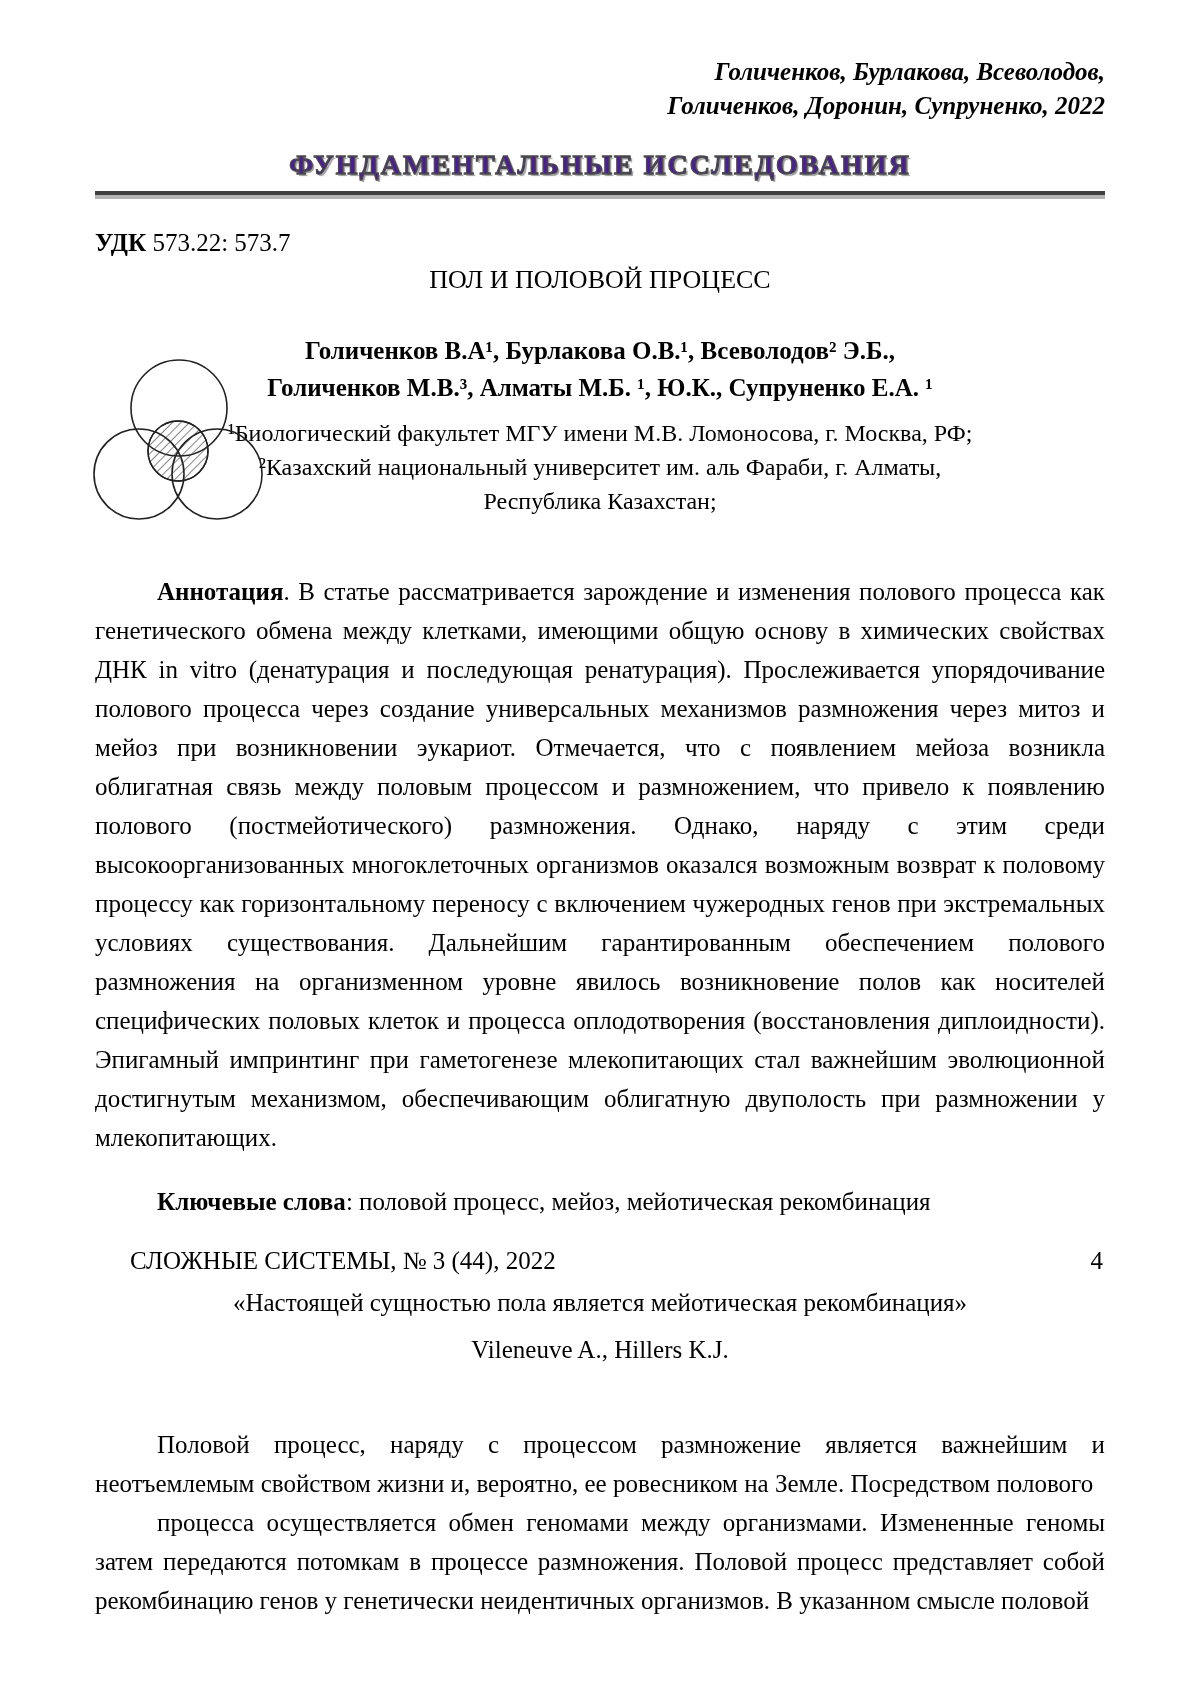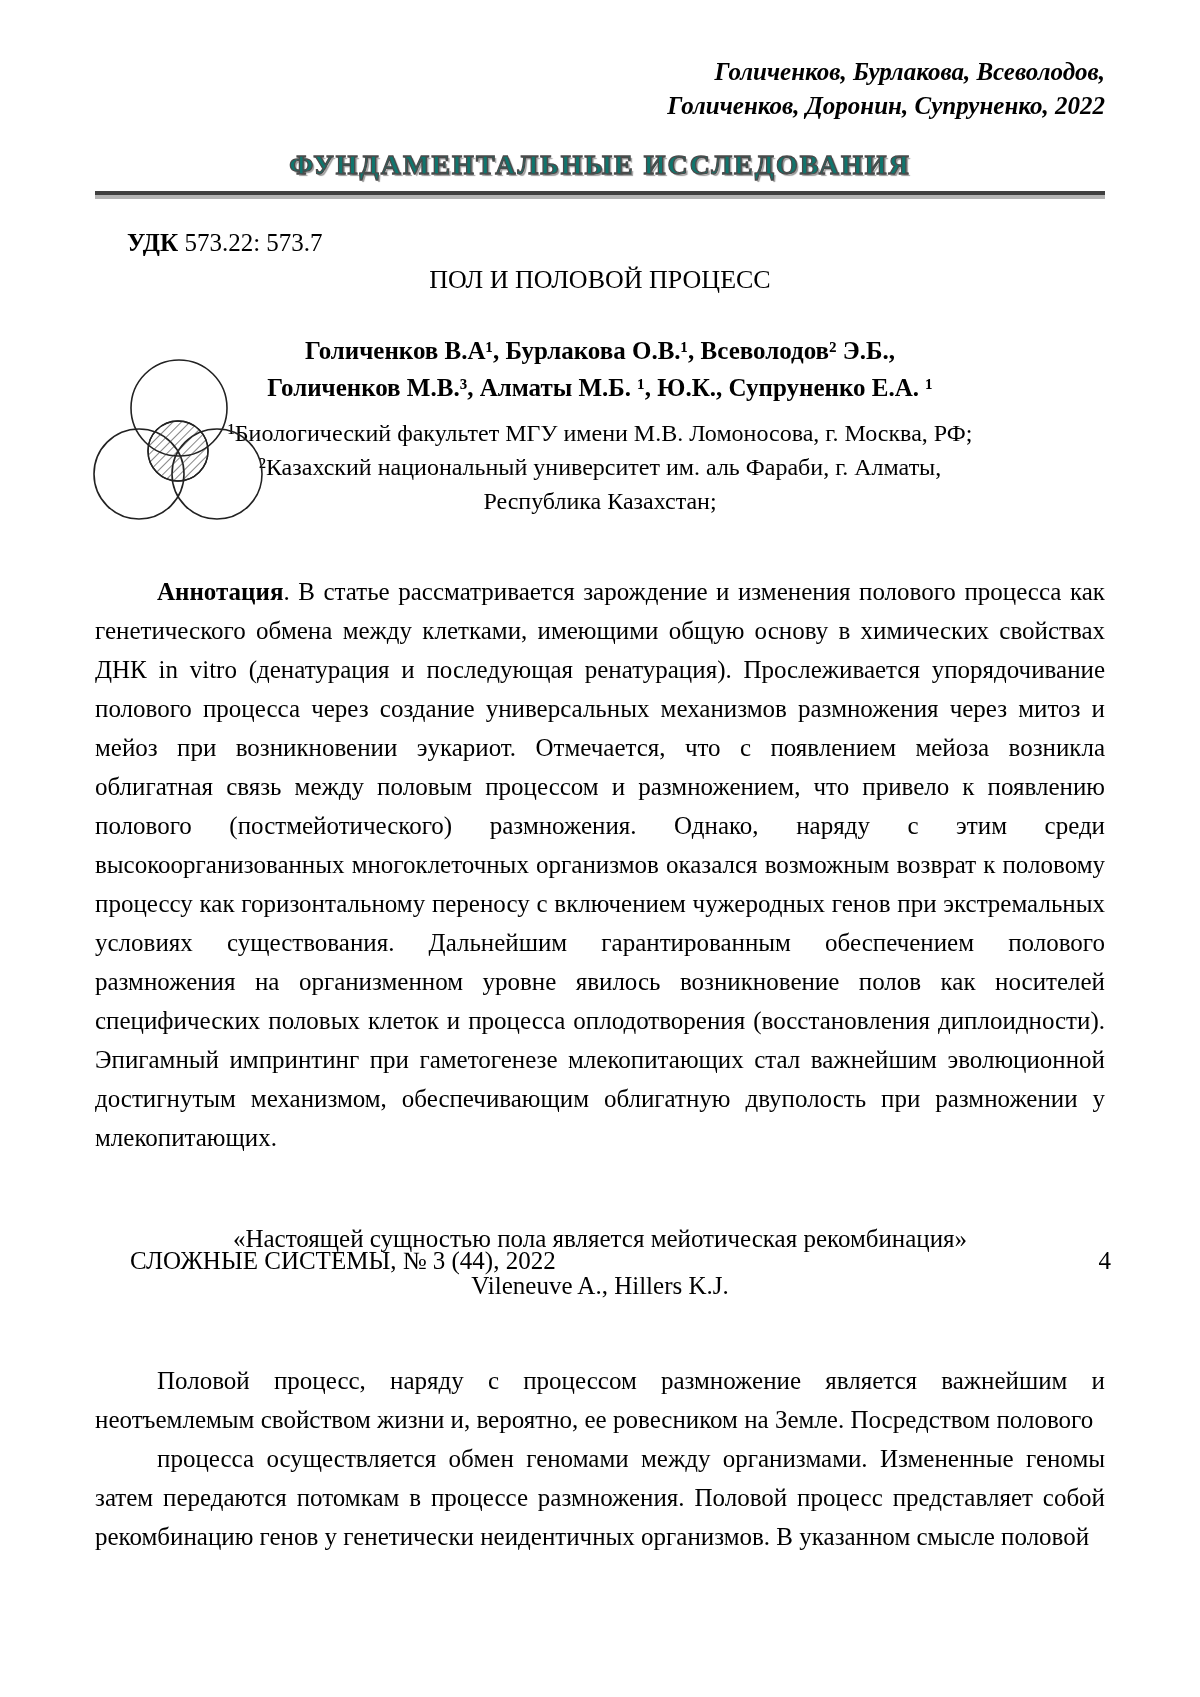--- a/index.html
+++ b/index.html
@@ -28,34 +28,33 @@
     font-style: italic;
     font-size: 25px;
     line-height: 34px;
   }
   .journal-header {
     margin-top: 26px;
     text-align: center;
     font-weight: bold;
     font-size: 28px;
     letter-spacing: 2px;
-    color: #0f766e;
+    color: #4c1d95;
     -webkit-text-stroke: 1.3px #4a4a4a;
     text-shadow: 2px 2px 1px #9a9a9a;
   }
   .header-rule {
     margin-top: 10px;
     height: 4px;
     background: #3f3f3f;
     box-shadow: 0 4px 0 #b3b3b3;
   }
   .udk-row {
     margin-top: 34px;
     font-size: 25px;
-    margin-left: 32px;
   }
   .udk-label { font-weight: bold; }
   .paper-title {
     margin-top: 8px;
     text-align: center;
     font-weight: normal;
     font-size: 26px;
   }
   .head-area {
     position: relative;
@@ -94,21 +93,21 @@
   .epigraph {
     margin-top: 58px;
     text-align: center;
     font-size: 25px;
     line-height: 47px;
   }
   .body-block { margin-top: 52px; }
   .footer {
     position: absolute;
     left: 95px;
-    right: 89px;
+    right: 97px;
     bottom: 32px;
     display: flex;
     justify-content: space-between;
     font-size: 25px;
   }
   .footer-left { padding-left: 35px; }
 </style>
 </head>
 <body>
 
@@ -151,20 +150,23 @@
       <div>¹Биологический факультет МГУ имени М.В. Ломоносова, г. Москва, РФ;</div>
       <div>²Казахский национальный университет им. аль Фараби, г. Алматы,</div>
       <div>Республика Казахстан;</div>
     </div>
   </div>
 
   <p class="para abstract">
     <span class="bold">Аннотация</span><span>. В статье рассматривается зарождение и изменения полового процесса как генетического обмена между клетками, имеющими общую основу в химических свойствах ДНК in vitro (денатурация и последующая ренатурация). Прослеживается упорядочивание полового процесса через создание универсальных механизмов размножения через митоз и мейоз при возникновении эукариот. Отмечается, что с появлением мейоза возникла облигатная связь между половым процессом и размножением, что привело к появлению полового (постмейотического) размножения. Однако, наряду с этим среди высокоорганизованных многоклеточных организмов оказался возможным возврат к половому процессу как горизонтальному переносу с включением чужеродных генов при экстремальных условиях существования. Дальнейшим гарантированным обеспечением полового размножения на организменном уровне явилось возникновение полов как носителей специфических половых клеток и процесса оплодотворения (восстановления диплоидности). Эпигамный импринтинг при гаметогенезе млекопитающих стал важнейшим эволюционной достигнутым механизмом, обеспечивающим облигатную двуполость при размножении у млекопитающих.</span>
   </p>
 
+  <p class="para keywords">
+    <span class="bold">Ключевые слова</span><span>: половой процесс, мейоз, мейотическая рекомбинация</span>
+  </p>
 
   <div class="epigraph">
     <div>«Настоящей сущностью пола является мейотическая рекомбинация»</div>
     <div>Vileneuve A., Hillers K.J.</div>
   </div>
 
   <div class="body-block">
     <p class="para" style="margin:0;">Половой процесс, наряду с процессом размножение является важнейшим и неотъемлемым свойством жизни и, вероятно, ее ровесником на Земле. Посредством полового</p>
     <p class="para" style="margin:0;">процесса осуществляется обмен геномами между организмами. Измененные геномы затем передаются потомкам в процессе размножения. Половой процесс представляет собой рекомбинацию генов у генетически неидентичных организмов. В указанном смысле половой</p>
   </div>

